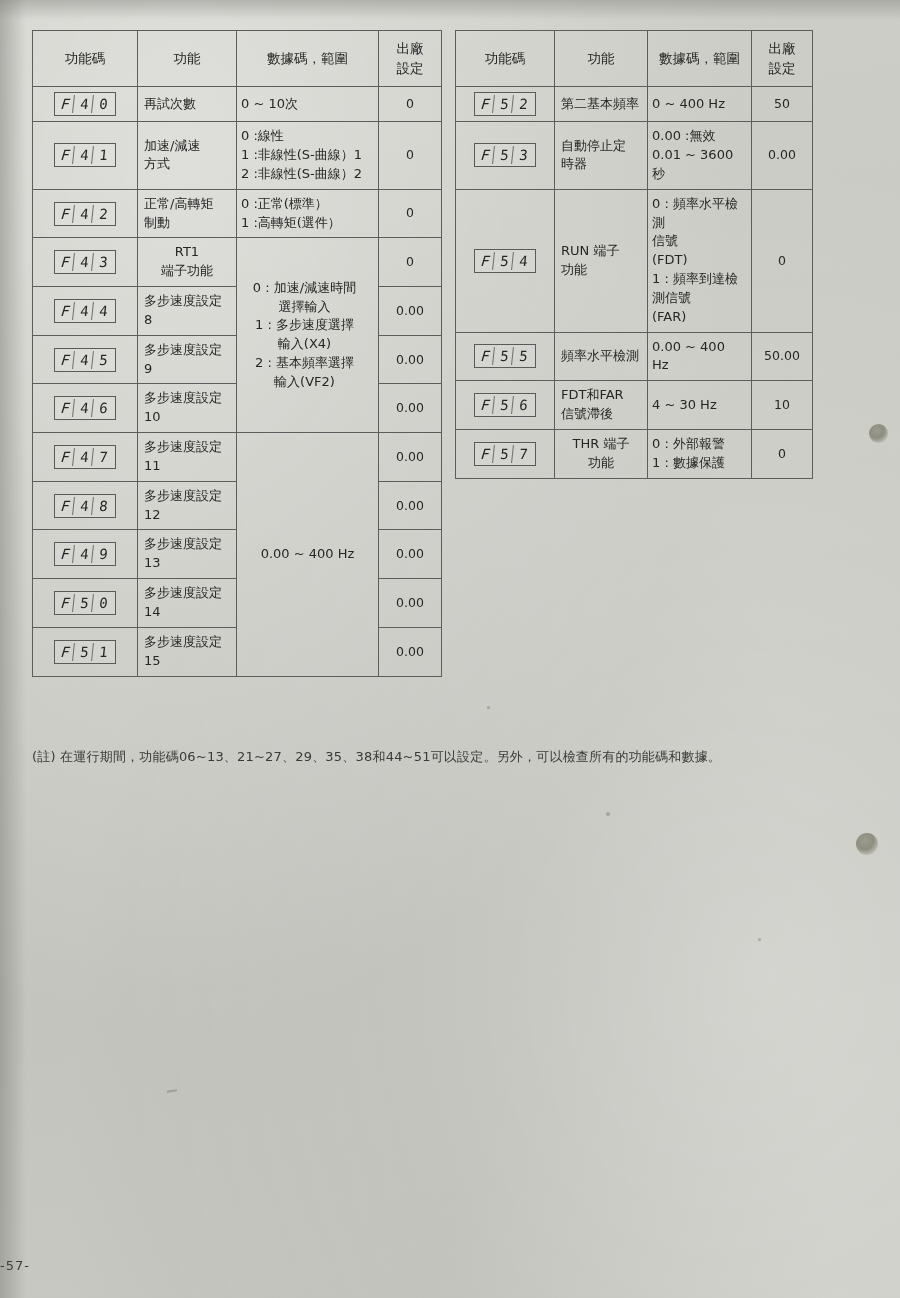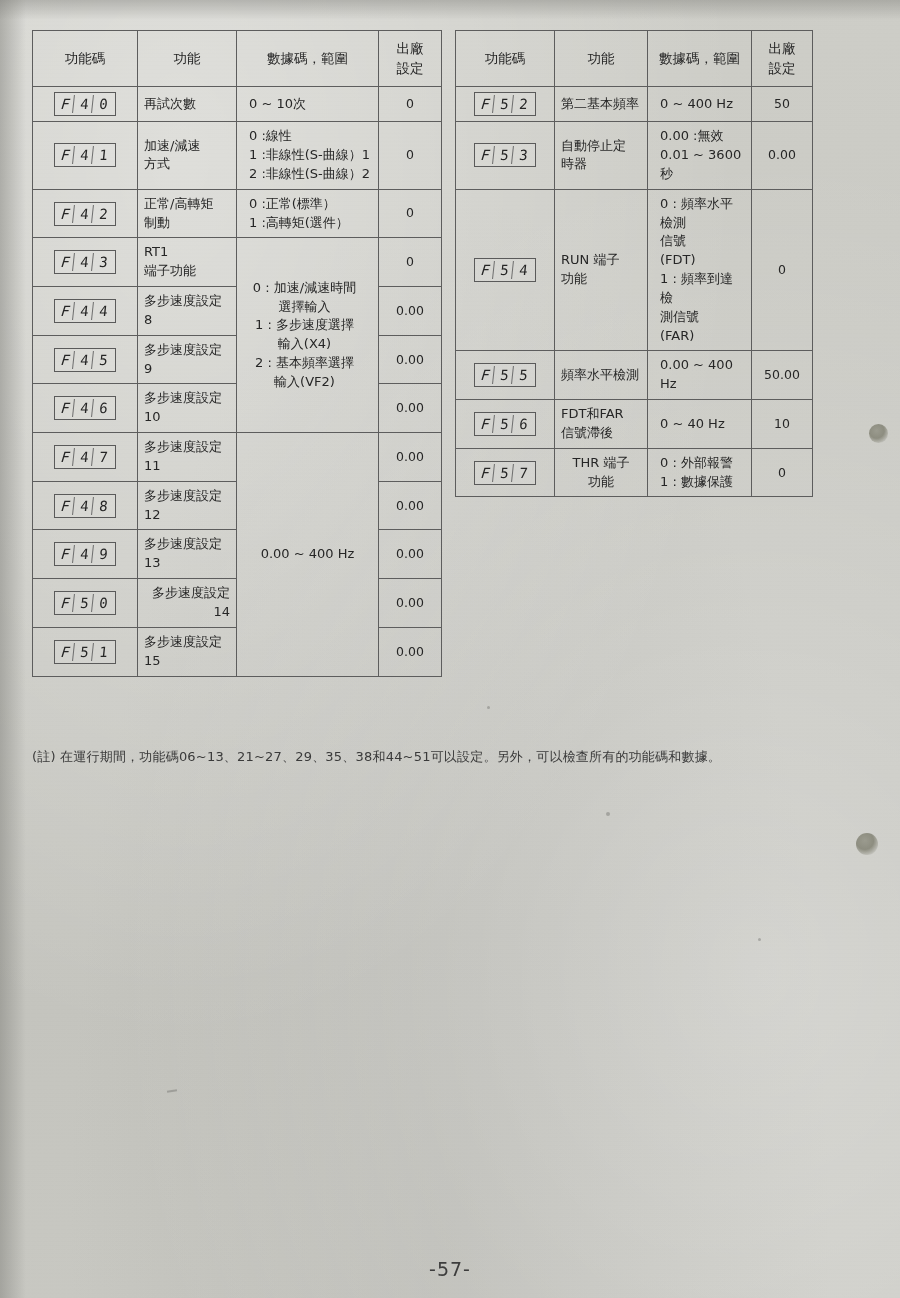--- a/index.html
+++ b/index.html
@@ -92,21 +92,21 @@
   .c-def   { width: 50px; text-align: center; font-size: 12.5px; margin-top: 34px; }
 
   .right .c-code  { width: 86px; }
   .right .c-func  { width: 80px; }
   .right .c-def   { width: 48px; }
 
   td.cell-func, td.cell-range {
     text-align: left;
     font-size: 13px;
   }
-  td.cell-range.pad { padding-left: 12px; }
+  td.cell-range.pad { padding-left: 4px; }
   td.cell-def { text-align: center; }
   td.center-v { text-align: center; }
 
   .rangelines { white-space: pre-line; }
 
   
   .code-chip {
     display: inline-flex;
     align-items: center;
     gap: 3px;
@@ -137,22 +137,21 @@
     width: 830px;
     font-size: 13px;
     color: #3a3a3a;
     letter-spacing: 0.2px;
   }
 
   .page-number {
     position: absolute;
     left: 0; right: 0;
     top: 1258px;
-    text-align: center;
-    font-size: 19px;
+    font-size: 13px;
     color: #3d3d3d;
     letter-spacing: 1px;
   }
 
   
   .fleck {
     position: absolute;
     background: rgba(90,90,85,0.35);
     pointer-events: none;
   }
@@ -226,21 +225,21 @@
             <td class="c-range cell-range pad rangelines">0 :正常(標準）
 1 :高轉矩(選件）</td>
             <td class="c-def cell-def">0</td>
           </tr>
           <tr>
             <td class="c-code center-v"><span class="code-chip">
                 <span class="seg f">F</span>
                 <span class="seg">4</span>
                 <span class="seg">3</span>
               </span></td>
-            <td class="c-func cell-func" style="white-space: pre-line;">RT1
+            <td class="c-func cell-func" style="white-space: pre-line; text-align: center;">RT1
 端子功能</td>
             <td class="c-range cell-range pad rangelines" rowspan="4" style="text-align: center; padding-left: 0;">0 :  加速/減速時間
       選擇輸入
 1 :  多步速度選擇
       輸入(X4)
 2 :  基本頻率選擇
       輸入(VF2)</td>
             <td class="c-def cell-def">0</td>
           </tr>
           <tr>
@@ -297,21 +296,21 @@
               </span></td>
             <td class="c-func cell-func" style="white-space: pre-line;">多步速度設定13</td>
             <td class="c-def cell-def">0.00</td>
           </tr>
           <tr>
             <td class="c-code center-v"><span class="code-chip">
                 <span class="seg f">F</span>
                 <span class="seg">5</span>
                 <span class="seg">0</span>
               </span></td>
-            <td class="c-func cell-func" style="white-space: pre-line; text-align: right;">多步速度設定14</td>
+            <td class="c-func cell-func" style="white-space: pre-line;">多步速度設定14</td>
             <td class="c-def cell-def">0.00</td>
           </tr>
           <tr>
             <td class="c-code center-v"><span class="code-chip">
                 <span class="seg f">F</span>
                 <span class="seg">5</span>
                 <span class="seg">1</span>
               </span></td>
             <td class="c-func cell-func" style="white-space: pre-line;">多步速度設定15</td>
             <td class="c-def cell-def">0.00</td>
@@ -381,21 +380,21 @@
             <td class="c-def cell-def">50.00</td>
           </tr>
           <tr>
             <td class="c-code center-v"><span class="code-chip">
                 <span class="seg f">F</span>
                 <span class="seg">5</span>
                 <span class="seg">6</span>
               </span></td>
             <td class="c-func cell-func" style="white-space: pre-line;">FDT和FAR
 信號滯後</td>
-            <td class="c-range cell-range pad rangelines">0 ~ 40 Hz</td>
+            <td class="c-range cell-range pad rangelines">4 ~ 30 Hz</td>
             <td class="c-def cell-def">10</td>
           </tr>
           <tr>
             <td class="c-code center-v"><span class="code-chip">
                 <span class="seg f">F</span>
                 <span class="seg">5</span>
                 <span class="seg">7</span>
               </span></td>
             <td class="c-func cell-func" style="white-space: pre-line; text-align: center;">THR 端子
 功能</td>

